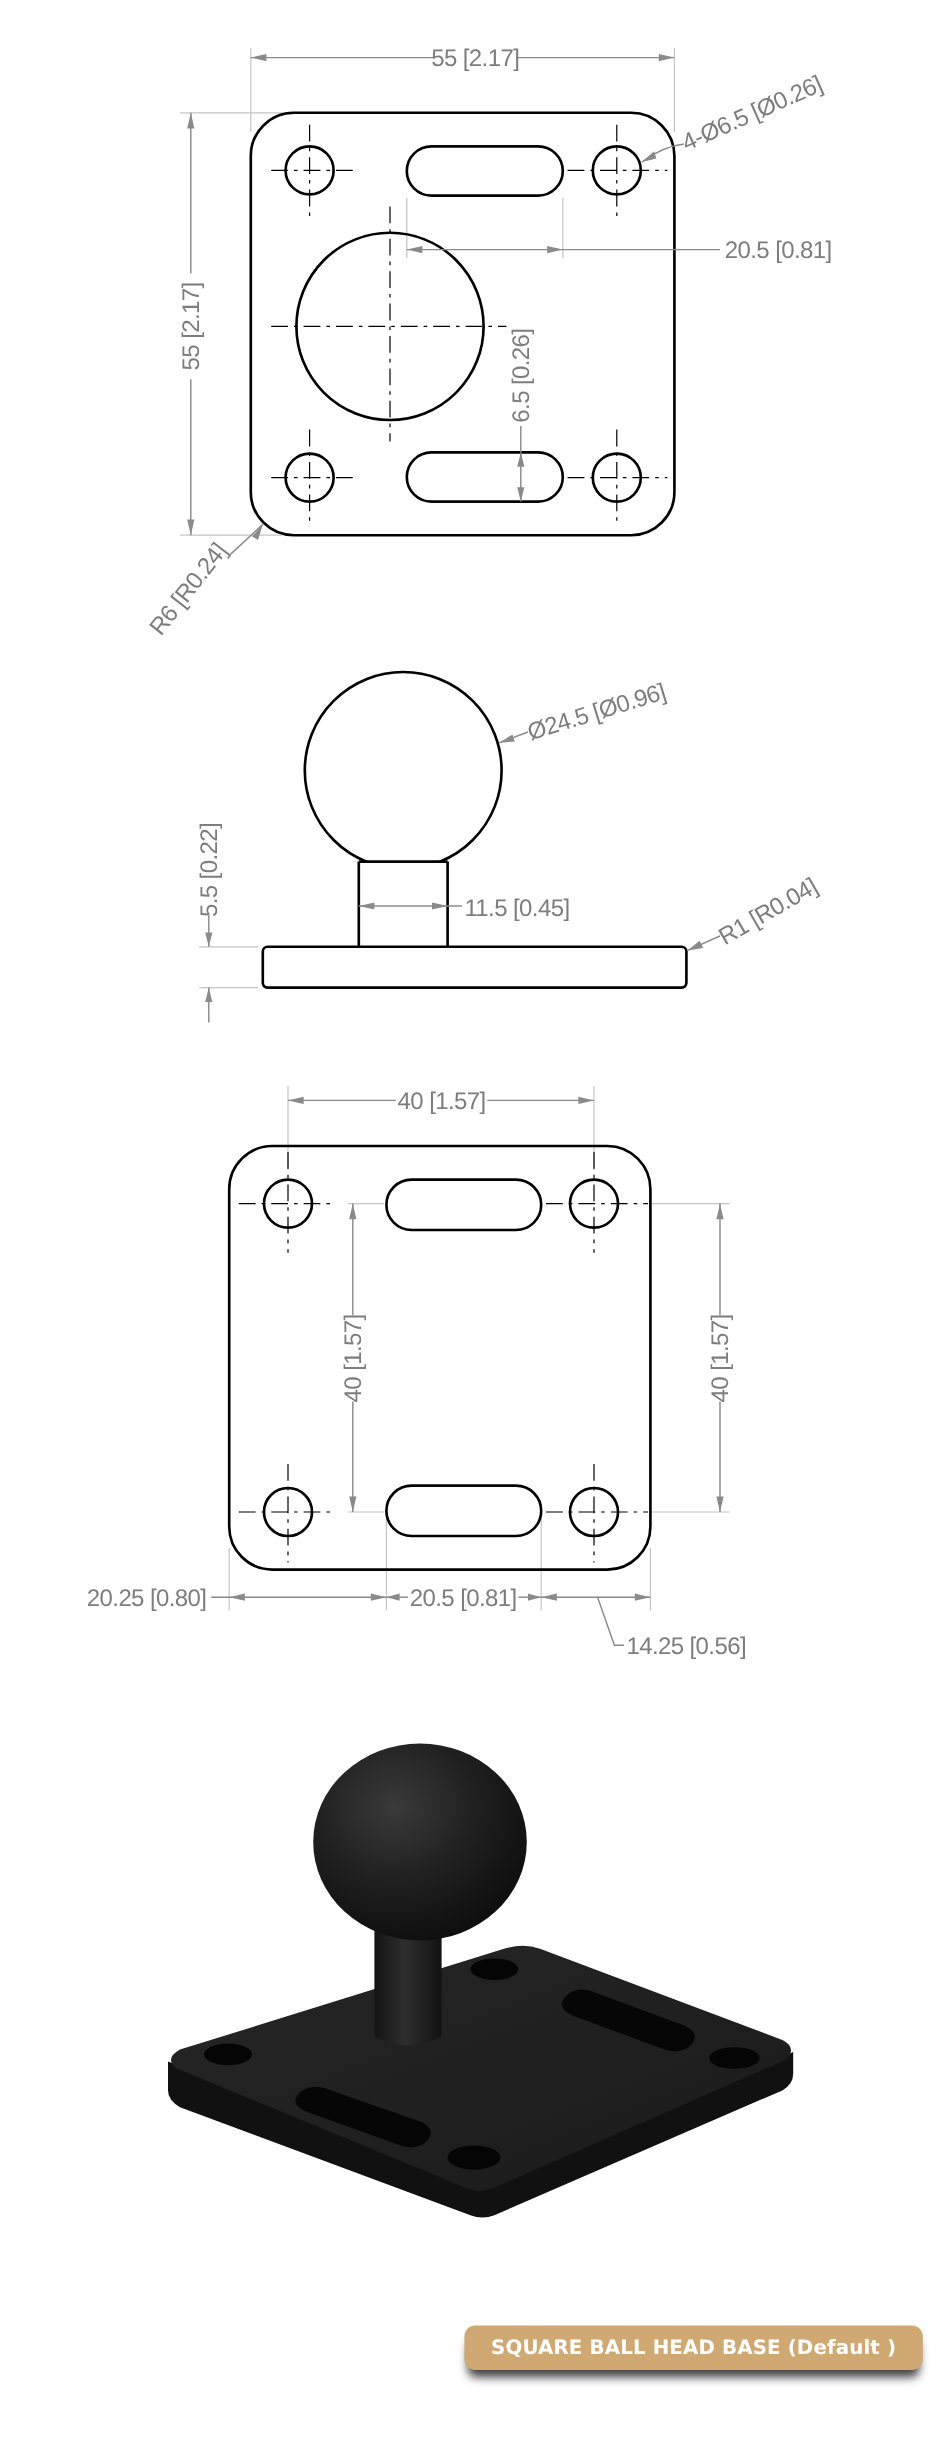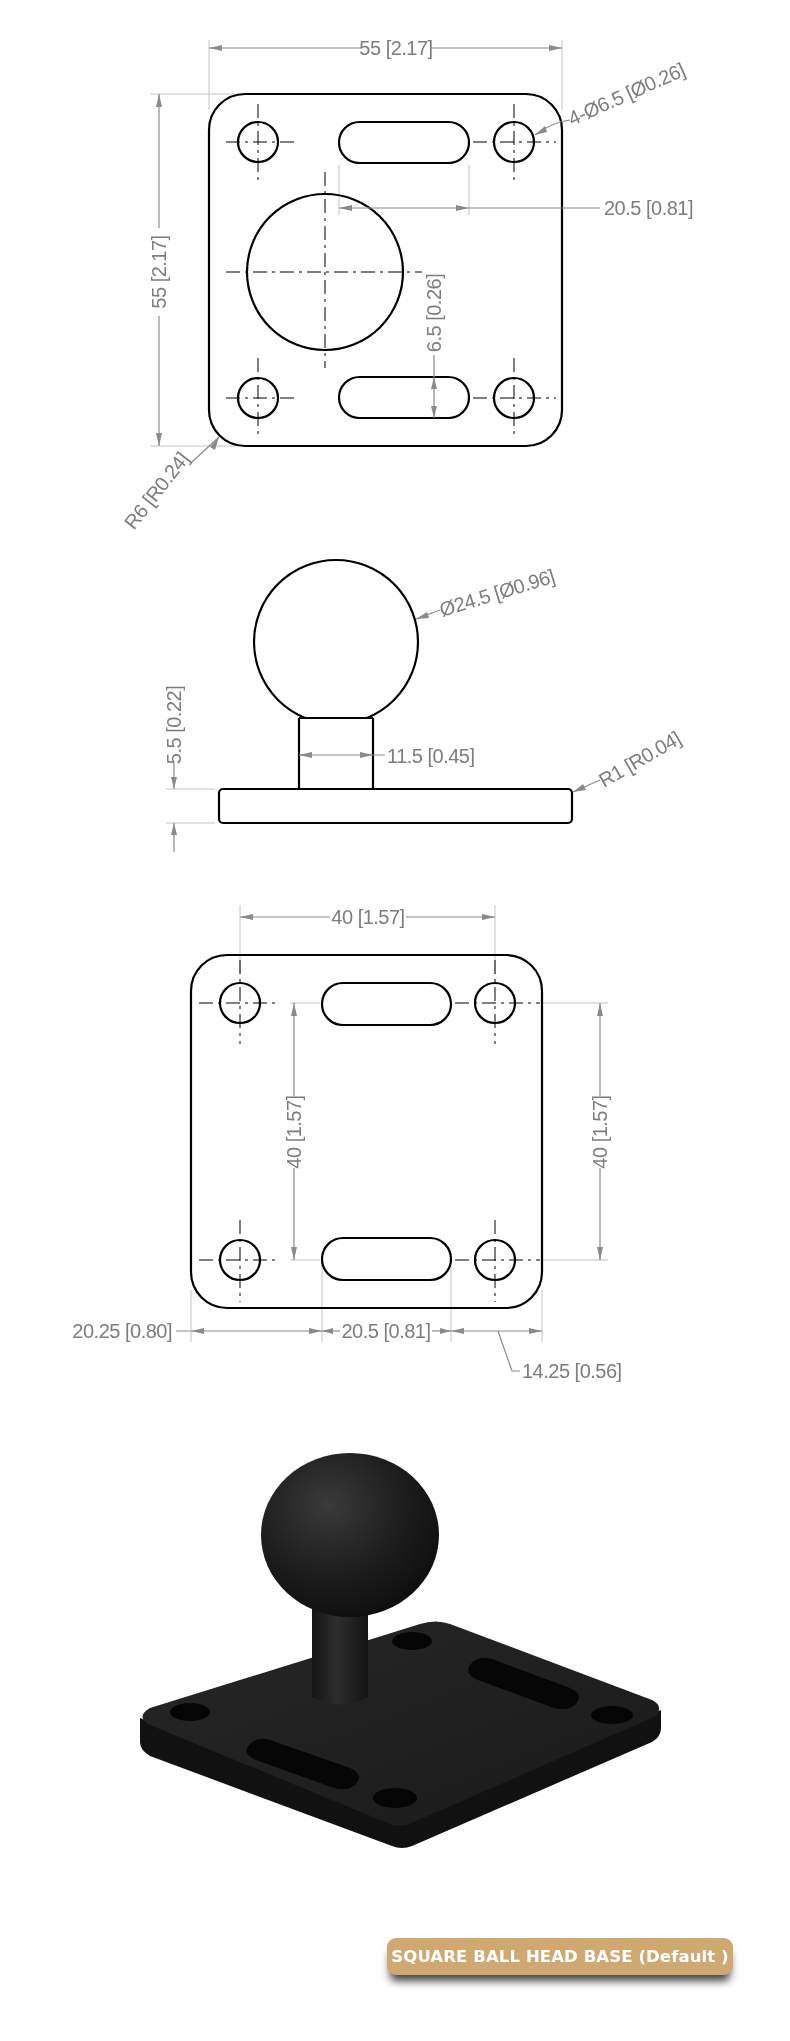--- a/index.html
+++ b/index.html
@@ -5,21 +5,21 @@
   html, body { margin: 0; padding: 0; background: #ffffff; }
   body { width: 790px; height: 2041px; position: relative; overflow: hidden; font-family: "Liberation Sans", sans-serif; }
   svg { position: absolute; left: 0; top: 0; }
   .outline { fill: none; stroke: #000; stroke-width: 2.2; }
   .center { fill: none; stroke: #000; stroke-width: 1; stroke-dasharray: 14 5 3 5; }
   .ext { fill: none; stroke: #c4c4c4; stroke-width: 1; }
   .dim { fill: none; stroke: #8a8a8a; stroke-width: 1.2; }
   .arrow { fill: #8a8a8a; }
   .lbl { fill: #7d7d7d; font-family: "Liberation Sans Narrow", "Liberation Sans", sans-serif; font-size: 20px; letter-spacing: -0.5px; }
   .badge {
-    position: absolute; left: 387px; top: 1938px; width: 346px; height: 37px;
+    position: absolute; left: 387px; top: 1938px; width: 382px; height: 37px;
     background: #d0a972; border-radius: 9px;
     box-shadow: 0 9px 8px -3px rgba(0,0,0,0.75);
     display: flex; align-items: center; justify-content: center;
     color: #ffffff; font-family: "DejaVu Sans", sans-serif; font-weight: bold; font-size: 16.5px;
     letter-spacing: 0.1px; white-space: nowrap;
   }
 </style>
 </head>
 <body>
 

